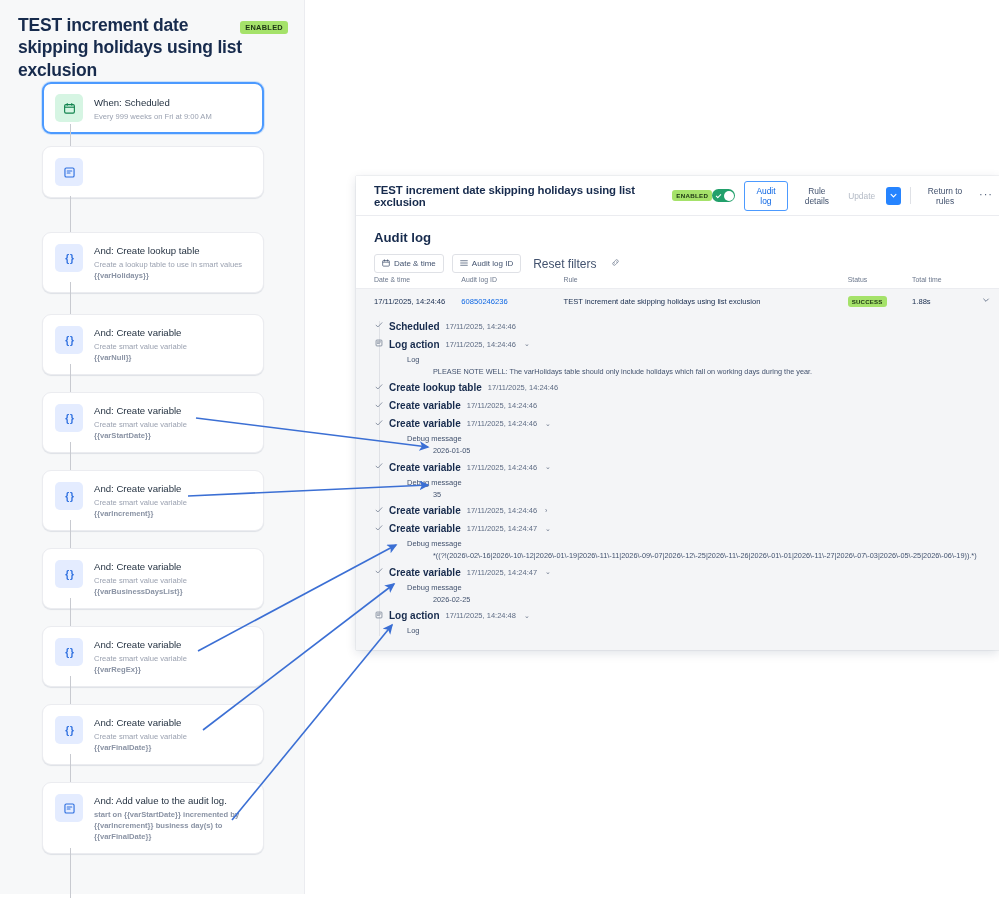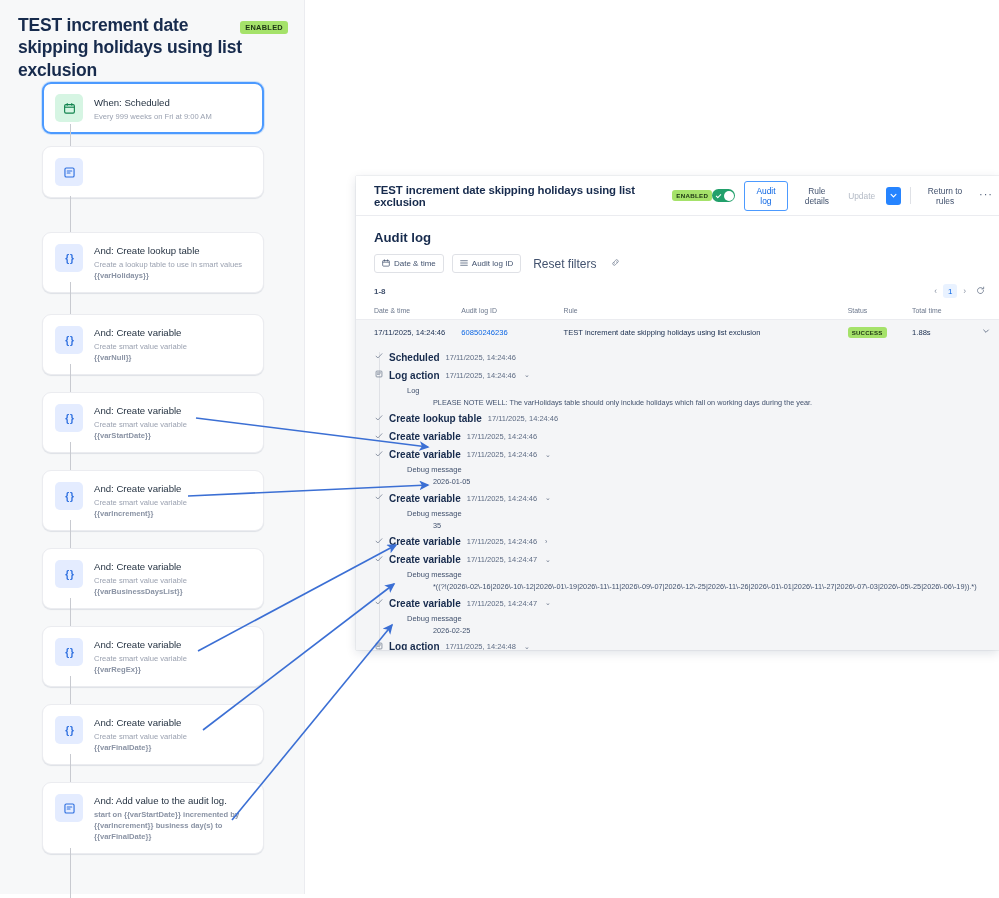--- a/index.html
+++ b/index.html
@@ -385,34 +385,20 @@
         </div>
         <span class="filter-link">Reset filters</span>
         <span class="link-icon">
           <svg width="9" height="9" viewBox="0 0 12 12" aria-hidden="true">
             <path d="M4.6 7.4a2 2 0 0 1 0-2.8l1.4-1.4a2 2 0 1 1 2.8 2.8l-.7.7" fill="none" stroke="#6b778c" stroke-width="1"></path>
             <path d="M7.4 4.6a2 2 0 0 1 0 2.8L6 8.8a2 2 0 1 1-2.8-2.8l.7-.7" fill="none" stroke="#6b778c" stroke-width="1"></path>
           </svg>
         </span>
       </div>
 
-      <div id="count-row">
-        <span id="count-label">1-8</span>
-        <div id="pager">
-          <span class="pager-arrow">‹</span>
-          <span class="pager-num">1</span>
-          <span class="pager-arrow">›</span>
-          <span class="refresh-icon">
-            <svg width="9" height="9" viewBox="0 0 12 12" aria-hidden="true">
-              <path d="M10 6a4 4 0 1 1-1.3-2.9" fill="none" stroke="#6b778c" stroke-width="1.1" stroke-linecap="round"></path>
-              <path d="M10.2 1.5v2.4H7.8" fill="none" stroke="#6b778c" stroke-width="1.1" stroke-linecap="round" stroke-linejoin="round"></path>
-            </svg>
-          </span>
-        </div>
-      </div>
 
       <table class="tbl">
         <thead>
             <tr>
           <th class="col-date">Date &amp; time</th>
           <th class="col-id">Audit log ID</th>
           <th class="col-rule">Rule</th>
           <th class="col-stat">Status</th>
           <th class="col-time">Total time</th>
           <th class="col-chev"></th>

